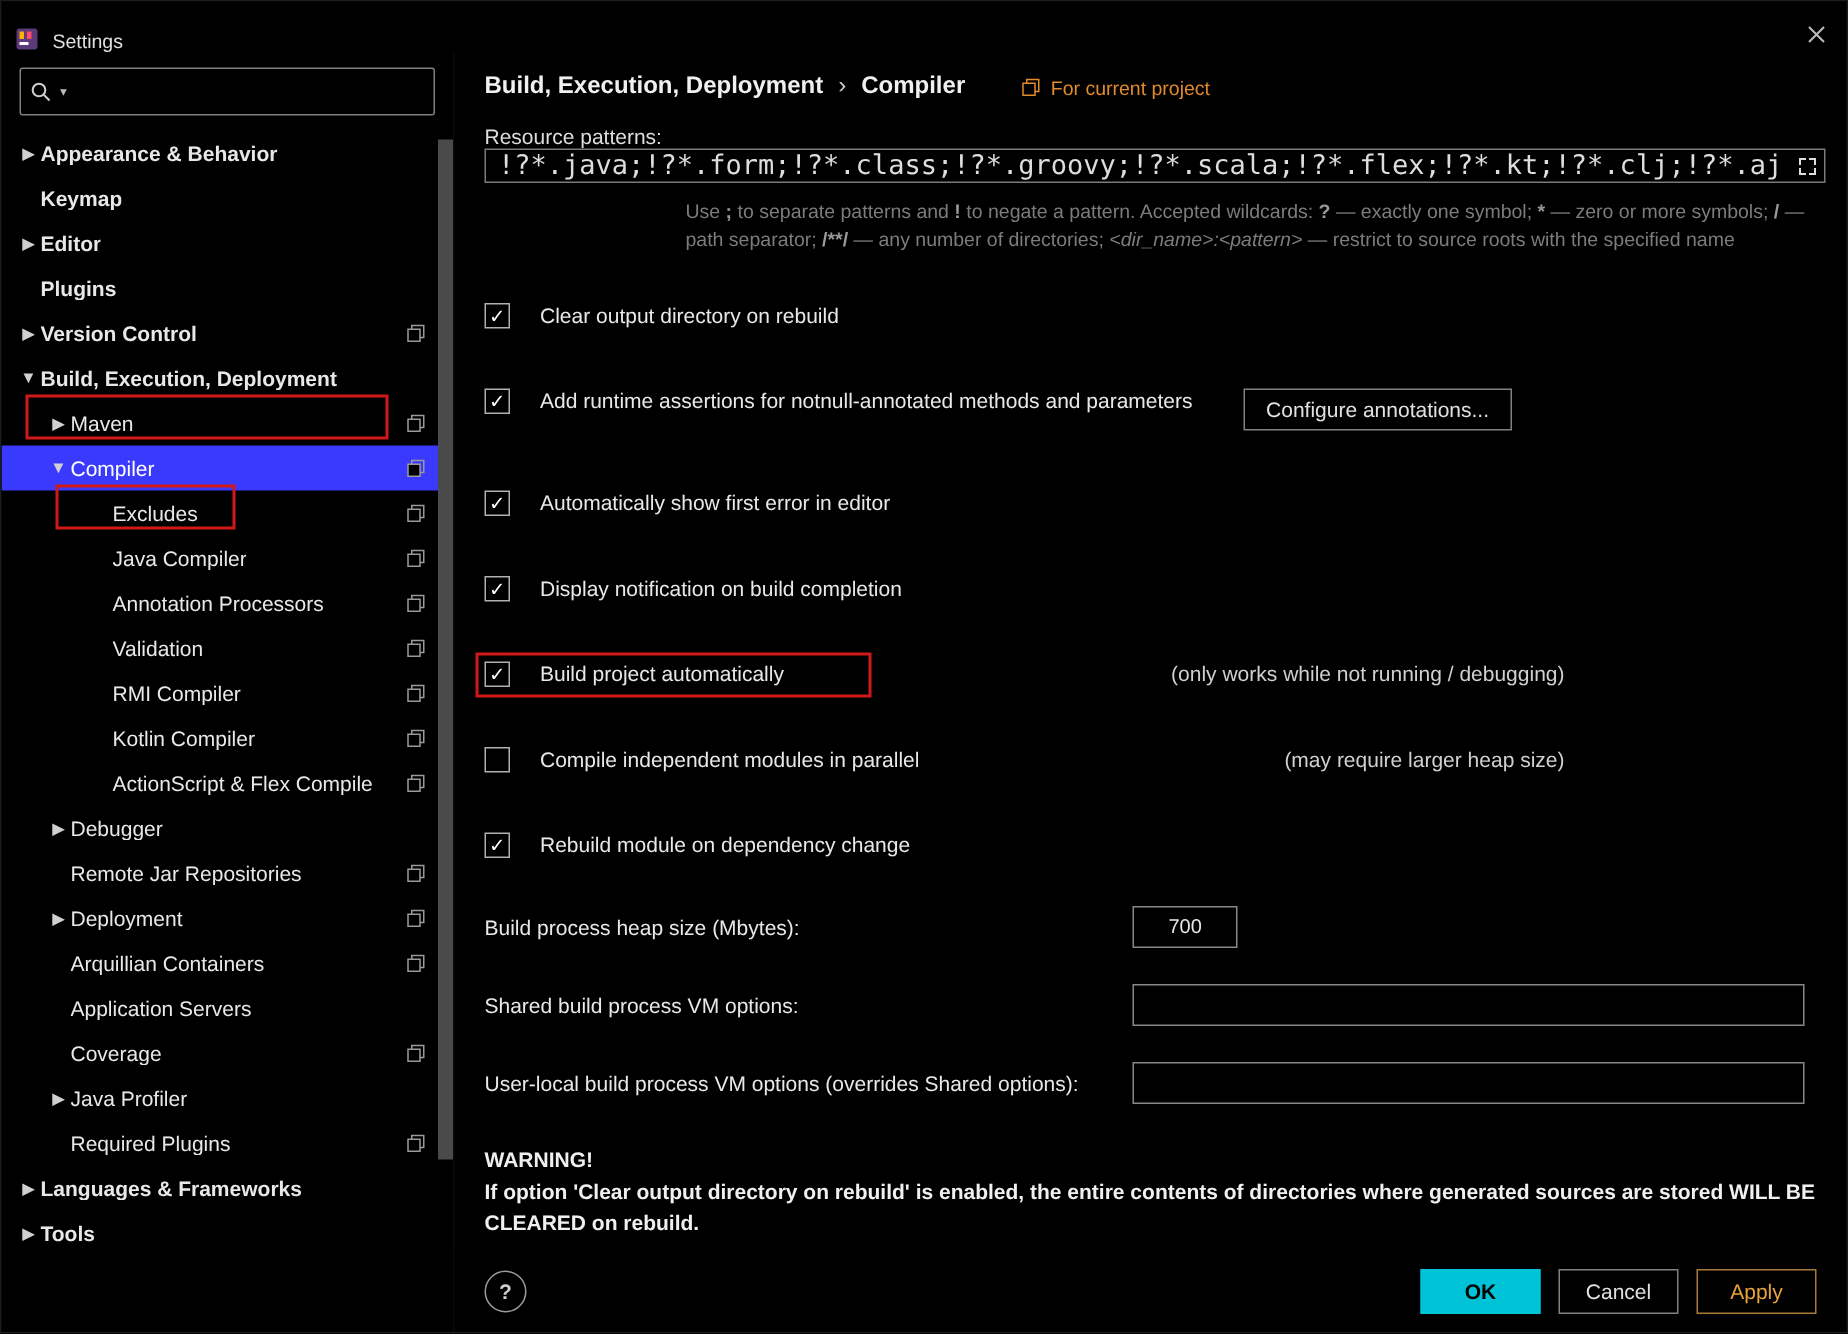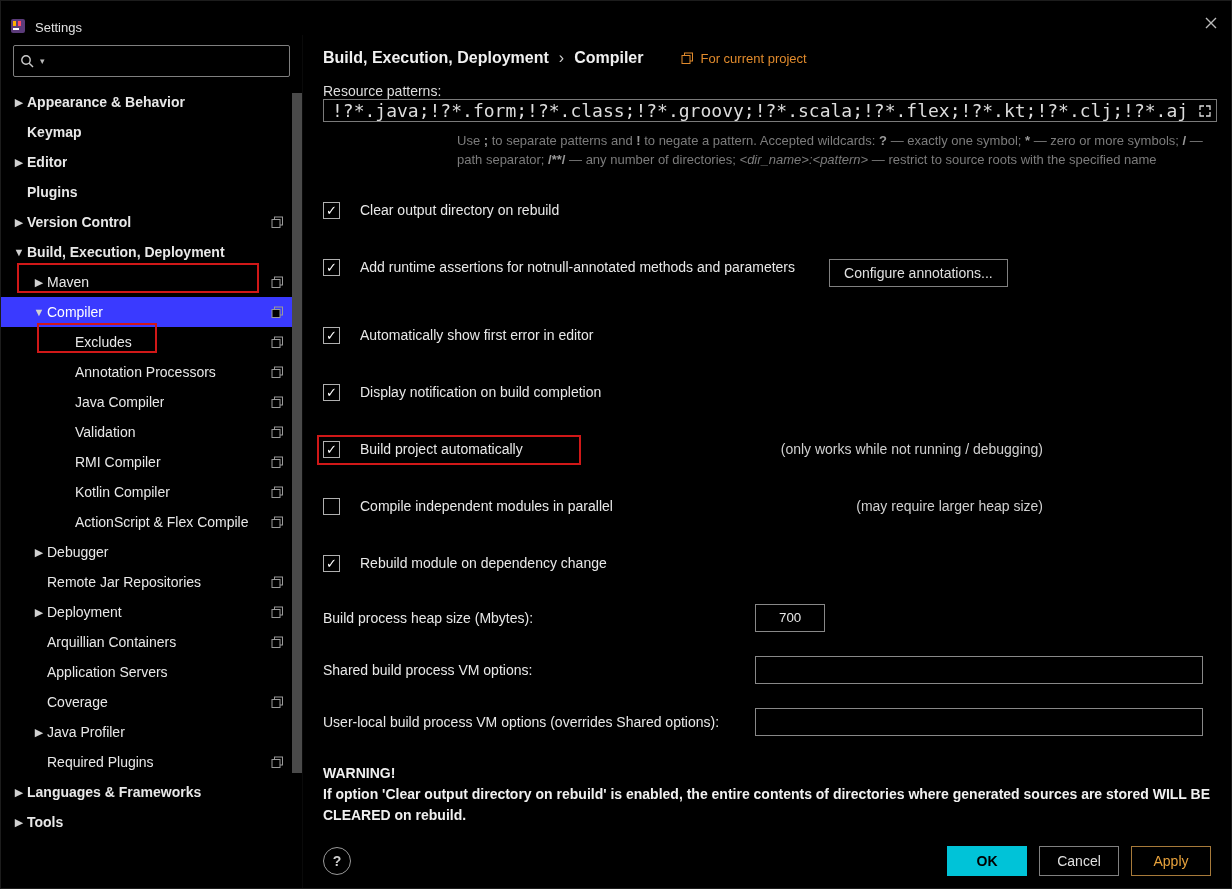--- a/index.html
+++ b/index.html
@@ -317,31 +317,31 @@
             <span class="label">Excludes</span>
             <span class="proj-badge">
               <svg width="13" height="13" viewBox="0 0 13 13">
                 <rect x="3.5" y="1" width="8" height="8" stroke="#9a9a9a" fill="none"></rect>
                 <rect x="1" y="3.5" width="8" height="8" stroke="#9a9a9a" fill="#000"></rect>
               </svg>
             </span>
           </div>
           <div class="tree-item l2">
             <span class="arrow"></span>
+            <span class="label">Java Compiler</span>
+            <span class="proj-badge">
+              <svg width="13" height="13" viewBox="0 0 13 13">
+                <rect x="3.5" y="1" width="8" height="8" stroke="#9a9a9a" fill="none"></rect>
+                <rect x="1" y="3.5" width="8" height="8" stroke="#9a9a9a" fill="#000"></rect>
+              </svg>
+            </span>
+          </div>
+          <div class="tree-item l2">
+            <span class="arrow"></span>
             <span class="label">Annotation Processors</span>
-            <span class="proj-badge">
-              <svg width="13" height="13" viewBox="0 0 13 13">
-                <rect x="3.5" y="1" width="8" height="8" stroke="#9a9a9a" fill="none"></rect>
-                <rect x="1" y="3.5" width="8" height="8" stroke="#9a9a9a" fill="#000"></rect>
-              </svg>
-            </span>
-          </div>
-          <div class="tree-item l2">
-            <span class="arrow"></span>
-            <span class="label">Java Compiler</span>
             <span class="proj-badge">
               <svg width="13" height="13" viewBox="0 0 13 13">
                 <rect x="3.5" y="1" width="8" height="8" stroke="#9a9a9a" fill="none"></rect>
                 <rect x="1" y="3.5" width="8" height="8" stroke="#9a9a9a" fill="#000"></rect>
               </svg>
             </span>
           </div>
           <div class="tree-item l2">
             <span class="arrow"></span>
             <span class="label">Validation</span>

